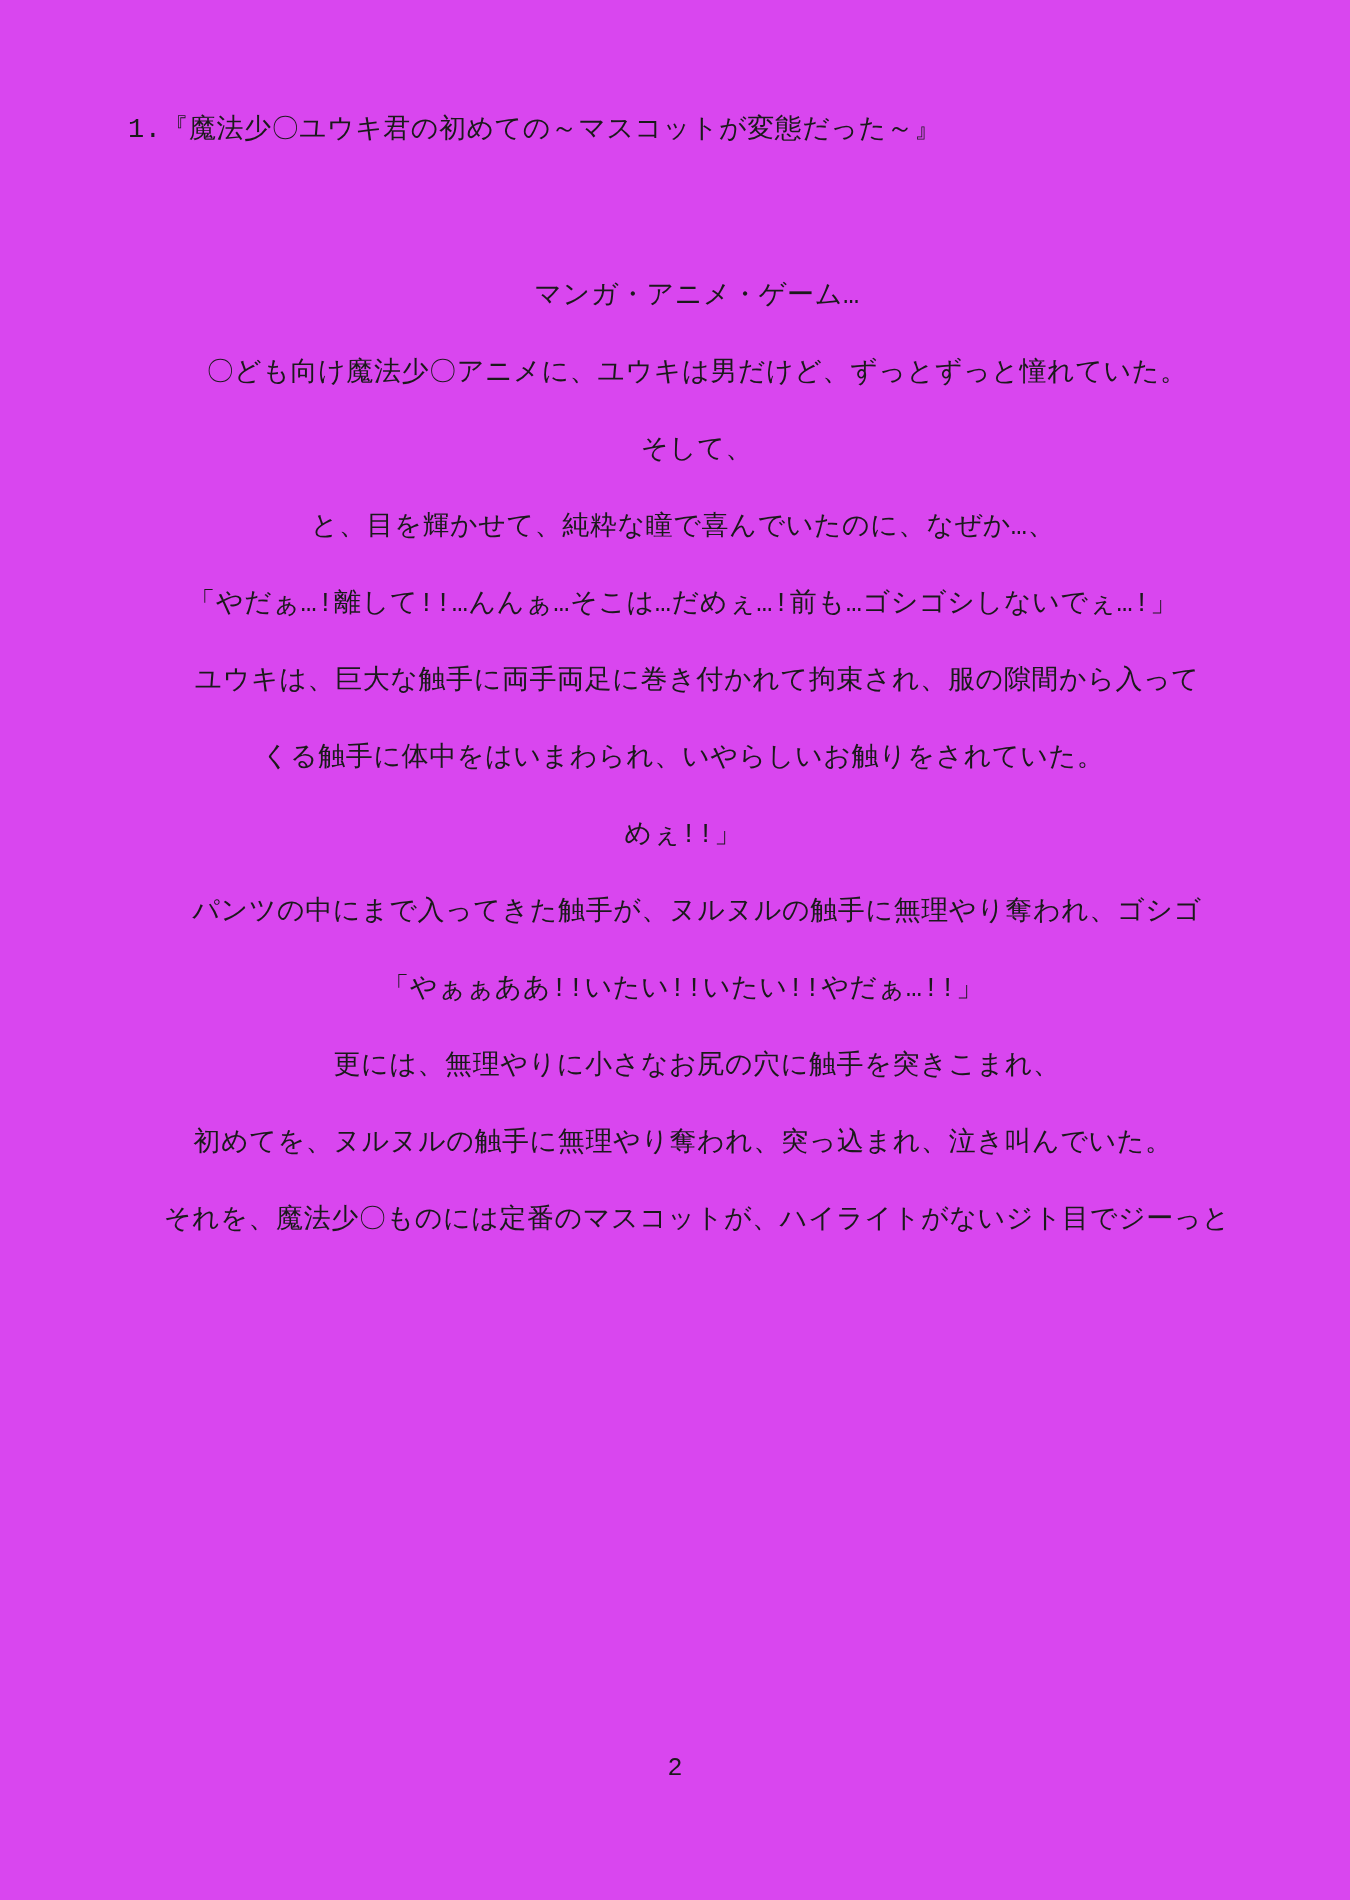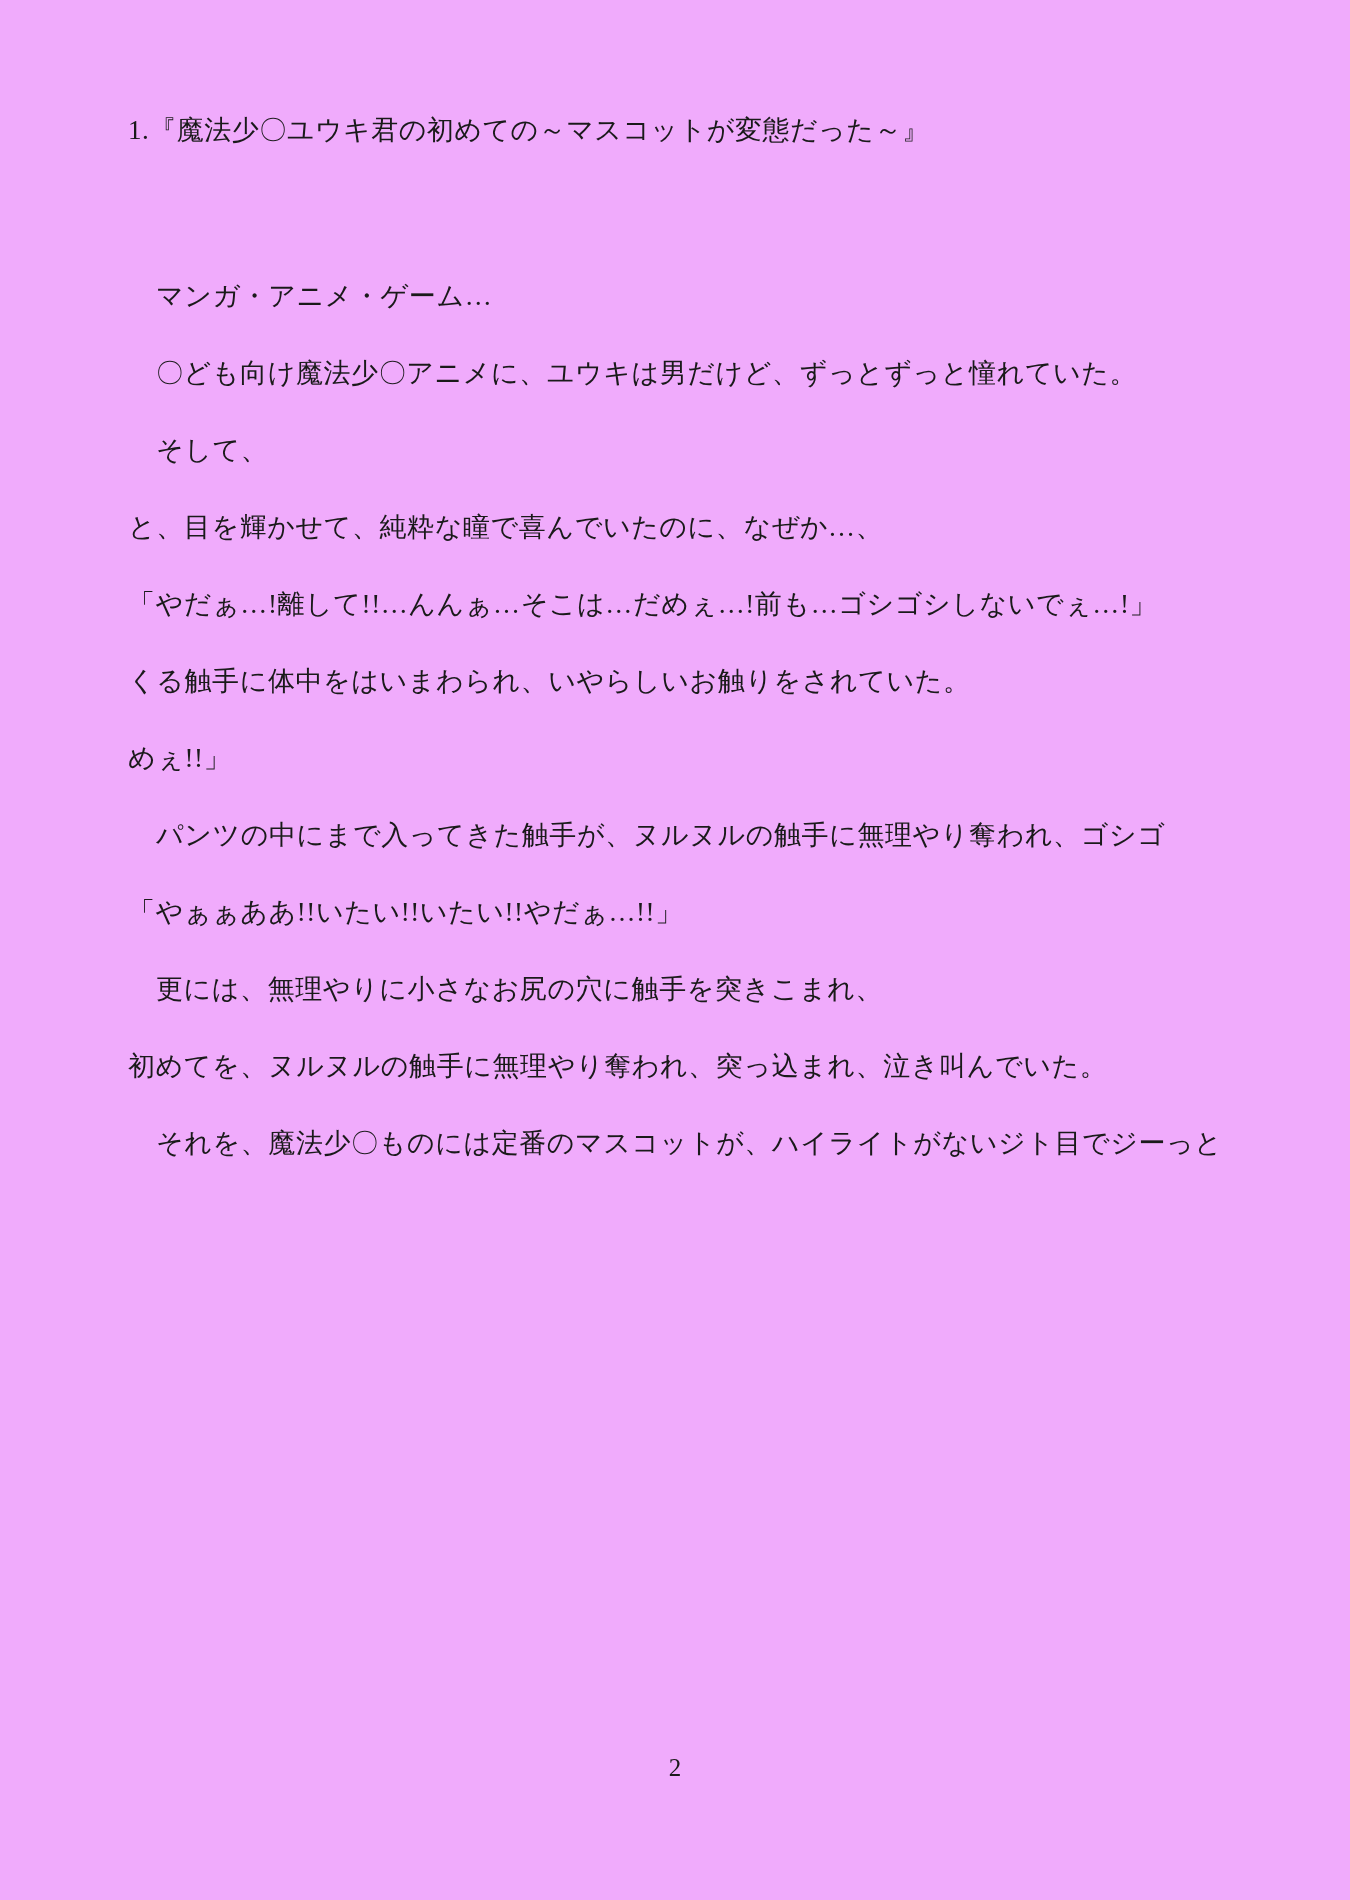--- a/index.html
+++ b/index.html
@@ -4,42 +4,43 @@
 <style>
   html, body {
     margin: 0;
     padding: 0;
     background: #ffffff;
   }
   .page {
     position: relative;
     width: 1350px;
     height: 1900px;
-    background: #f0abfc;
-    font-family: Liberation Serif, serif;
+    background: #d946ef;
+    font-family: Liberation Mono, monospace;
     color: #1a1a1a;
     box-sizing: border-box;
     overflow: hidden;
     padding-left: 31px;
   }
   .content {
     position: absolute;
     left: 128px;
     top: 112px;
     width: 1110px;
   }
   .doc-title {
     font-size: 27px;
     line-height: 1.4;
     letter-spacing: 0.5px;
     margin: 0 0 0 0;
     white-space: nowrap;
   }
   .body-block {
     margin-top: 108px;
+    text-align: center;
   }
   .para {
     font-size: 27px;
     line-height: 77px;
     letter-spacing: 0.6px;
     margin: 0;
     white-space: pre-wrap;
   }
   .para.indent {
     text-indent: 28px;
@@ -62,20 +63,21 @@
   <div class="content">
 
     <div class="doc-title">1.『魔法少〇ユウキ君の初めての～マスコットが変態だった～』</div>
 
     <div class="body-block">
       <p class="para indent">マンガ・アニメ・ゲーム…</p>
       <p class="para indent">〇ども向け魔法少〇アニメに、ユウキは男だけど、ずっとずっと憧れていた。</p>
       <p class="para indent">そして、</p>
       <p class="para">と、目を輝かせて、純粋な瞳で喜んでいたのに、なぜか…、</p>
       <p class="para">「やだぁ…!離して!!…んんぁ…そこは…だめぇ…!前も…ゴシゴシしないでぇ…!」</p>
+      <p class="para indent">ユウキは、巨大な触手に両手両足に巻き付かれて拘束され、服の隙間から入って</p>
       <p class="para">くる触手に体中をはいまわられ、いやらしいお触りをされていた。</p>
       <p class="para">めぇ!!」</p>
       <p class="para indent">パンツの中にまで入ってきた触手が、ヌルヌルの触手に無理やり奪われ、ゴシゴ</p>
       <p class="para">「やぁぁああ!!いたい!!いたい!!やだぁ…!!」</p>
       <p class="para indent">更には、無理やりに小さなお尻の穴に触手を突きこまれ、</p>
       <p class="para">初めてを、ヌルヌルの触手に無理やり奪われ、突っ込まれ、泣き叫んでいた。</p>
       <p class="para indent">それを、魔法少〇ものには定番のマスコットが、ハイライトがないジト目でジーっと</p>
     </div>
 
   </div>

